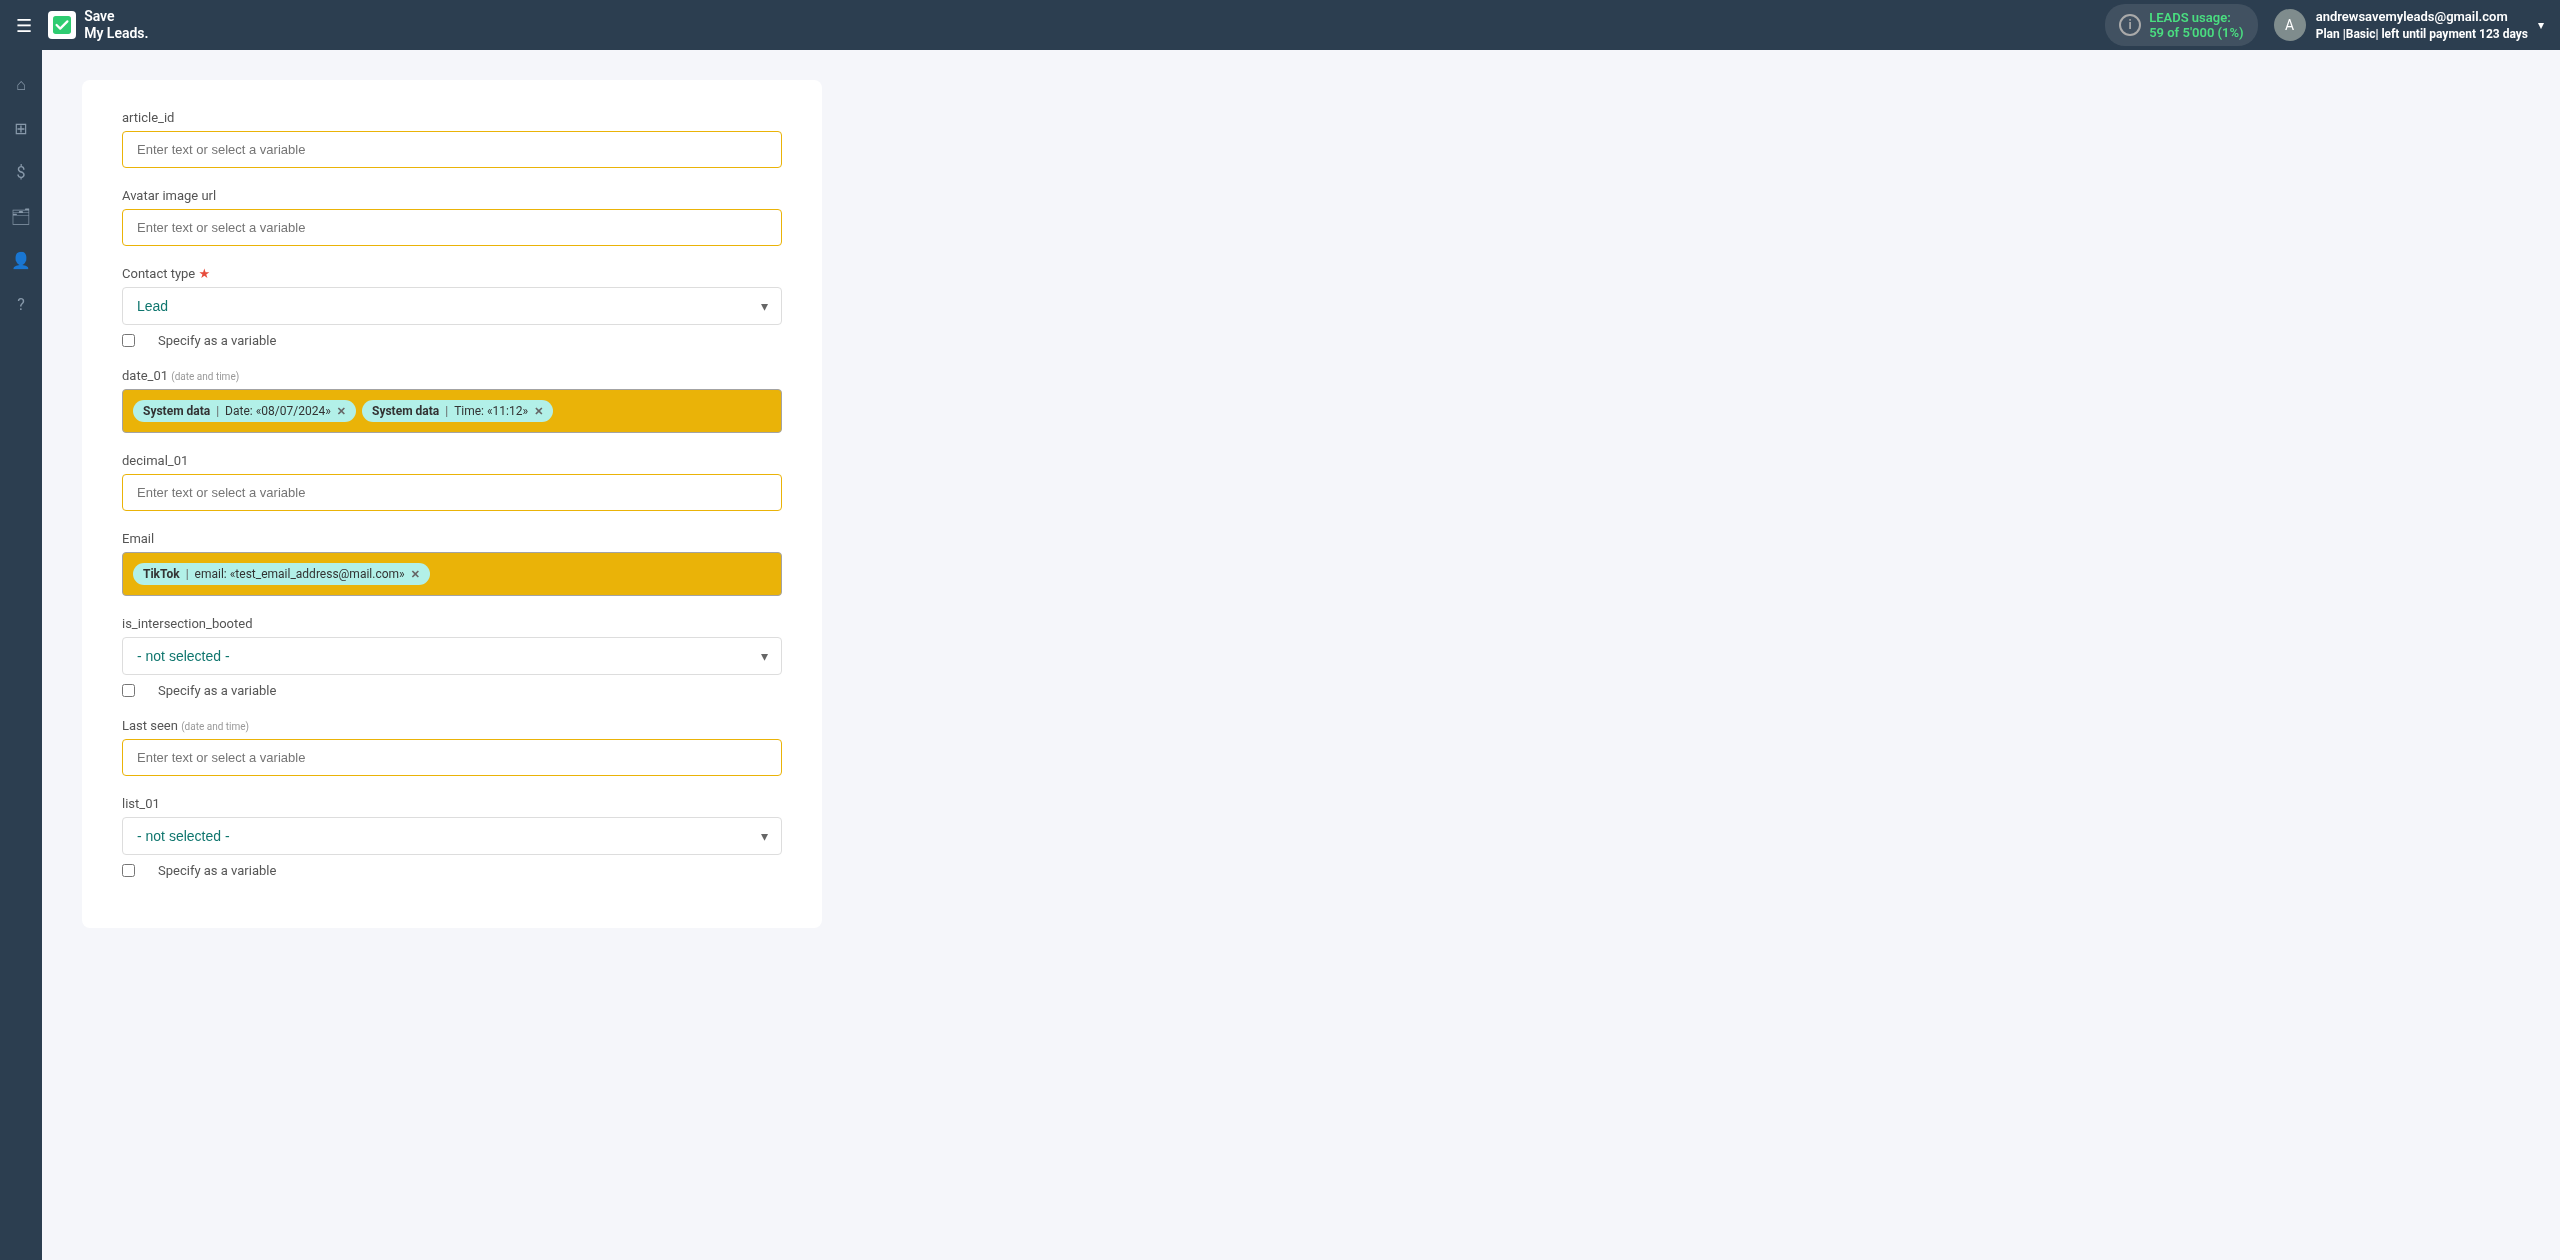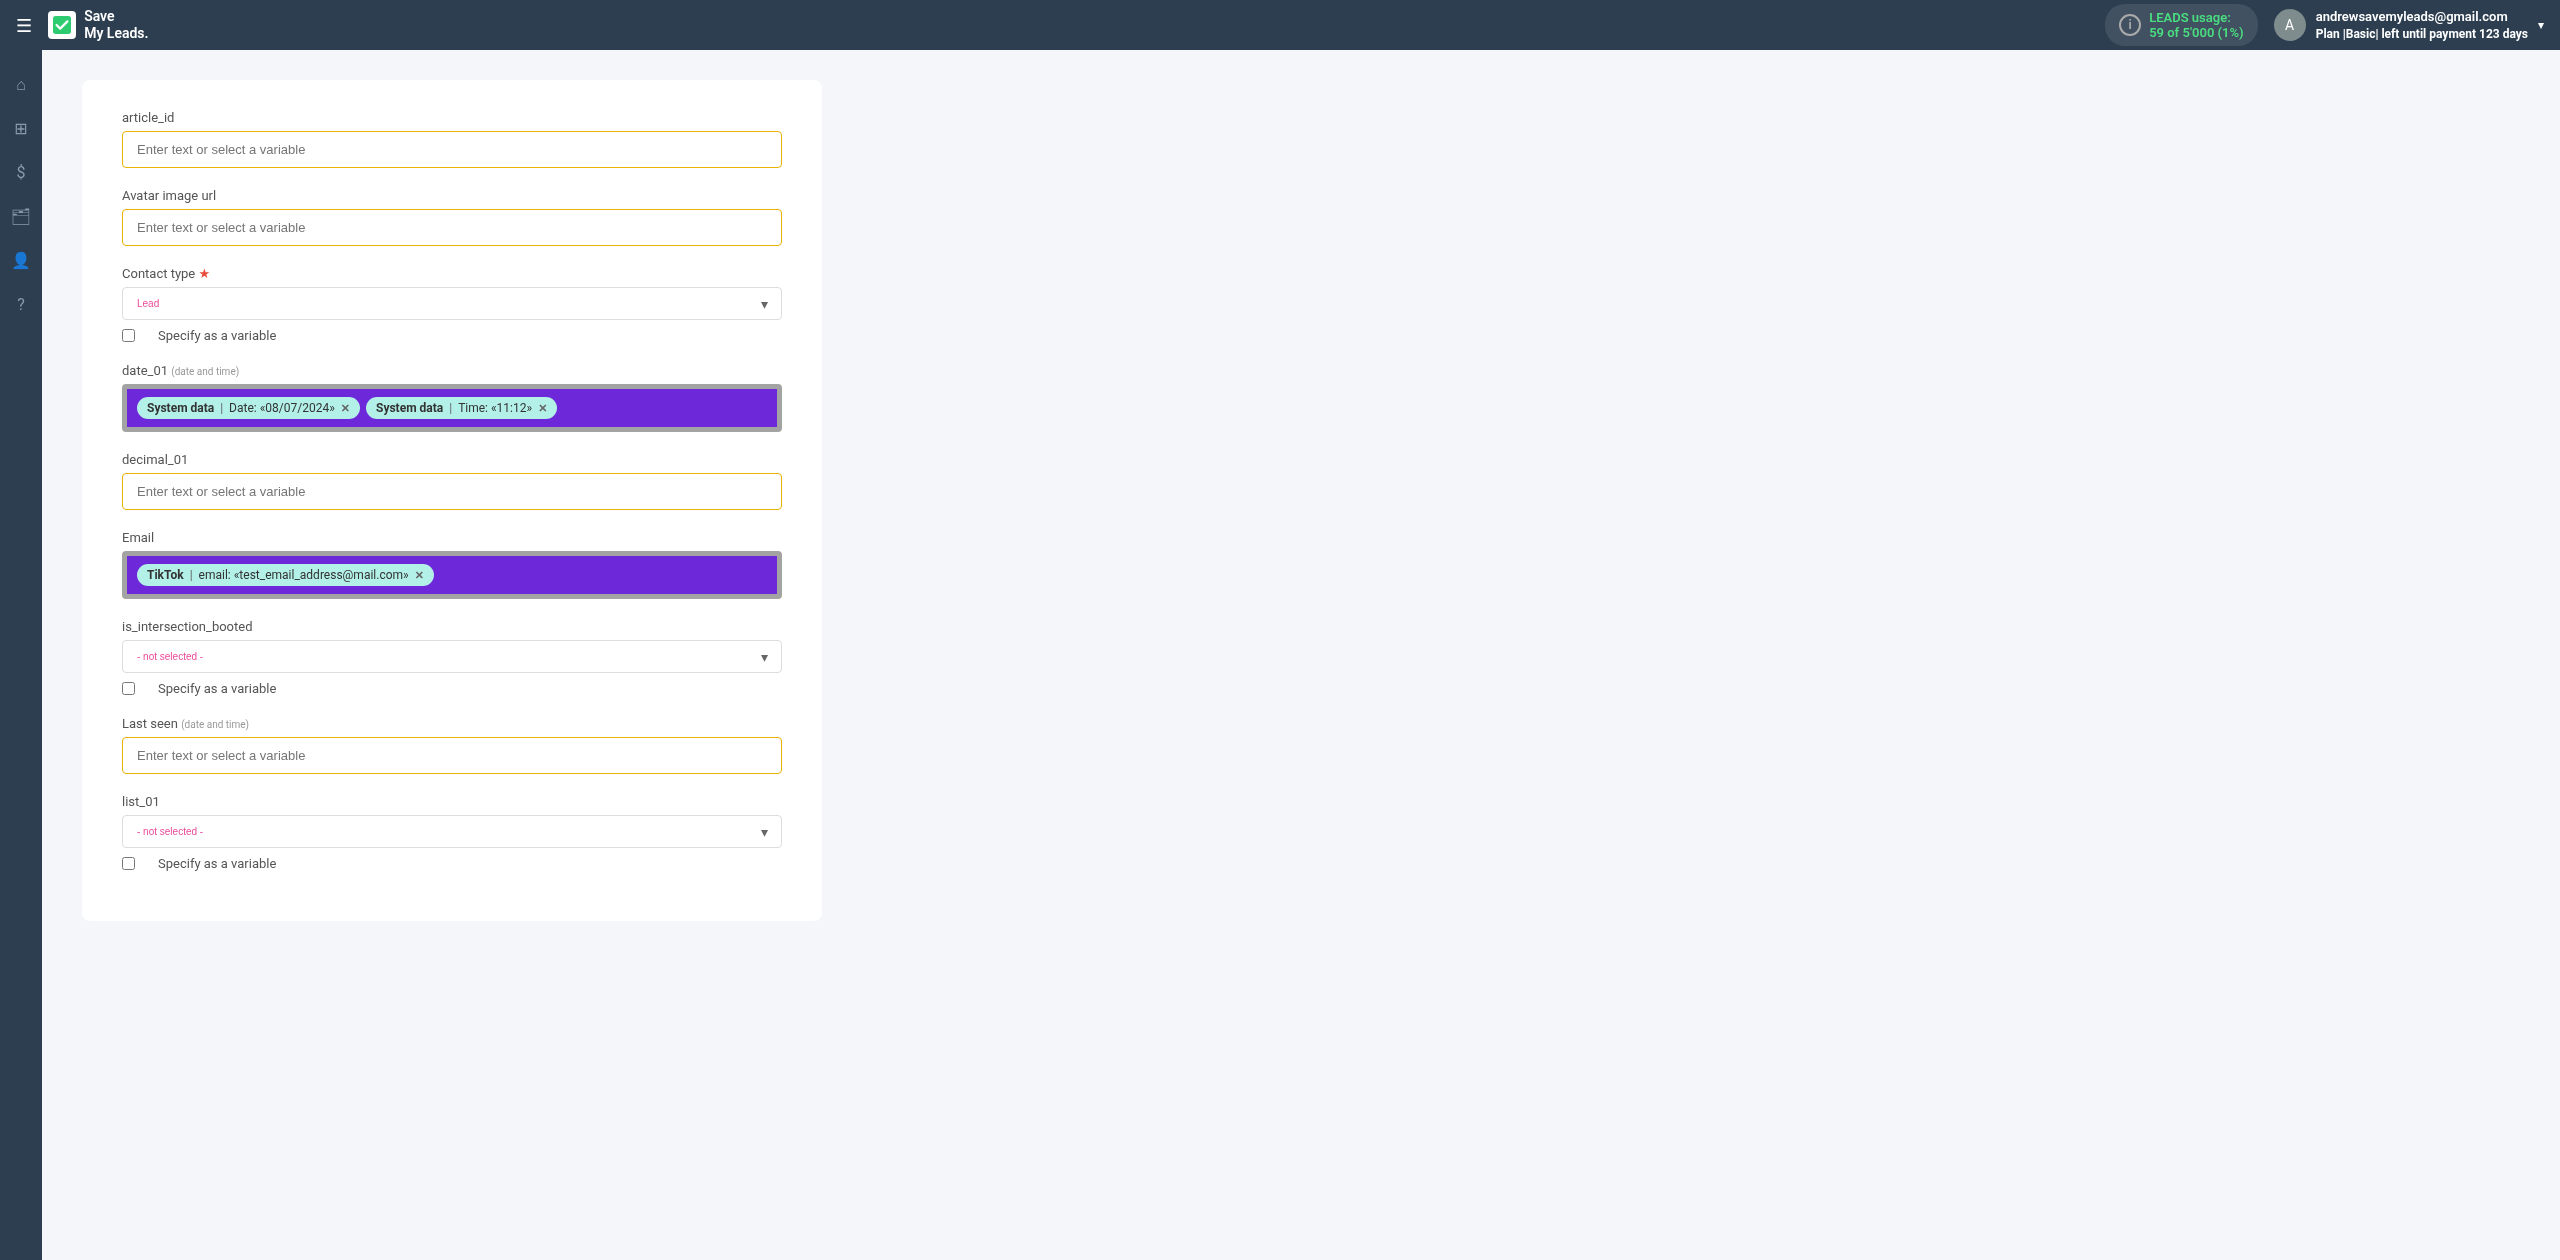--- a/index.html
+++ b/index.html
@@ -124,22 +124,22 @@
       color: #999;
       outline: none;
       background: white;
     }
 
     .field-select {
       width: 100%;
       border: 1px solid #ddd;
       border-radius: 4px;
       padding: 10px 14px;
-      font-size: 10px;
-      color: #ec4899;
+      font-size: 14px;
+      color: #0f766e;
       outline: none;
       background: white;
       appearance: none;
       cursor: pointer;
     }
     .select-wrapper {
       position: relative;
     }
     .select-wrapper::after {
       content: '▾';
@@ -148,29 +148,29 @@
       top: 50%;
       transform: translateY(-50%);
       color: #666;
       pointer-events: none;
       font-size: 14px;
     }
 
     
     .field-tags {
       width: 100%;
-      border: 5px solid #a3a3a3;
+      border: 1px solid #a3a3a3;
       border-radius: 4px;
       padding: 8px 10px;
       display: flex;
       flex-wrap: wrap;
       gap: 6px;
       min-height: 44px;
       align-items: center;
-      background: #6d28d9;
+      background: #eab308;
     }
     .tag {
       background: #b2f0e8;
       border-radius: 12px;
       padding: 4px 10px;
       font-size: 12px;
       color: #333;
       display: flex;
       align-items: center;
       gap: 6px;

